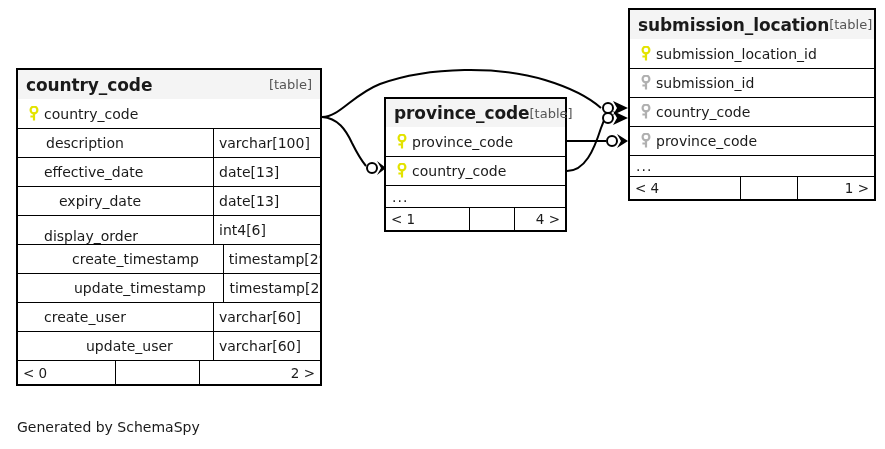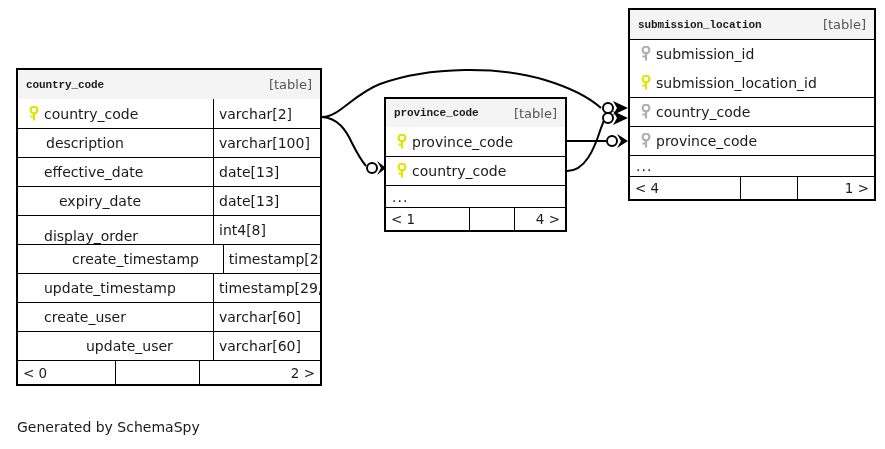--- a/index.html
+++ b/index.html
@@ -53,24 +53,23 @@
   .hdr {
     display: flex;
     align-items: center;
     justify-content: space-between;
     background: #f4f4f4;
     box-sizing: border-box;
     padding: 0 8px;
   }
   .hdr-name {
     font-weight: bold;
-    font-size: 11px;
+    font-size: 17px;
     letter-spacing: -0.1px;
     white-space: nowrap;
-    font-family: Liberation Mono, monospace;
   }
   .hdr-tag {
     font-size: 13px;
     color: #555555;
     white-space: nowrap;
   }
 
   .cell-name {
     display: flex;
     align-items: center;
@@ -186,21 +185,20 @@
       <div class="cell-name" style="width:195px;">
         <span class="keyslot">
           <svg width="10" height="16" viewBox="0 0 10 16">
               <circle cx="5" cy="4" r="3.4" fill="none" stroke="#e3e300" stroke-width="2.2"></circle>
               <rect x="3.9" y="6.5" width="2.2" height="8" fill="#e3e300"></rect>
               <rect x="1.4" y="9.5" width="2.6" height="2" fill="#e3e300"></rect>
             </svg>
         </span>
         <span>country_code</span>
       </div>
-      <div class="cell-type" style="width:107px;">varchar[2]</div>
     </div>
 
     <div class="tbl-row" style="height:29px;">
       <div class="cell-name" style="width:195px;padding-left:8px;">
         <span class="keyslot"></span>
         <span>description</span>
       </div>
       <div class="cell-type" style="width:107px;">varchar[100]</div>
     </div>
 
@@ -218,32 +216,32 @@
         <span>expiry_date</span>
       </div>
       <div class="cell-type" style="width:107px;">date[13]</div>
     </div>
 
     <div class="tbl-row" style="height:29px;">
       <div class="cell-name" style="width:195px;align-items:flex-end;">
         <span class="keyslot"></span>
         <span>display_order</span>
       </div>
-      <div class="cell-type" style="width:107px;">int4[8]</div>
+      <div class="cell-type" style="width:107px;">int4[6]</div>
     </div>
 
     <div class="tbl-row" style="height:29px;padding-left:28px;">
       <div class="cell-name" style="width:195px;">
         <span class="keyslot"></span>
         <span>create_timestamp</span>
       </div>
       <div class="cell-type" style="width:107px;">timestamp[29,6]</div>
     </div>
 
-    <div class="tbl-row" style="height:29px;">
+    <div class="tbl-row" style="height:29px;padding-left:30px;">
       <div class="cell-name" style="width:195px;">
         <span class="keyslot"></span>
         <span>update_timestamp</span>
       </div>
       <div class="cell-type" style="width:107px;">timestamp[29,6]</div>
     </div>
 
     <div class="tbl-row" style="height:29px;text-align:center;">
       <div class="cell-name" style="width:195px;">
         <span class="keyslot"></span>
@@ -307,43 +305,43 @@
       <div class="foot-cell foot-right" style="width:51px;">4 &gt;</div>
     </div>
   </div>
 
   <div class="table-box" id="tbl-submission">
     <div class="hdr" style="height:29px;">
       <span class="hdr-name">submission_location</span>
       <span class="hdr-tag">[table]</span>
     </div>
 
+    <div class="tbl-row first" style="height:29px;">
+      <div class="cell-name" style="width:244px;">
+        <span class="keyslot">
+          <svg width="10" height="16" viewBox="0 0 10 16">
+              <circle cx="5" cy="4" r="3.4" fill="none" stroke="#e3e300" stroke-width="2.2"></circle>
+              <rect x="3.9" y="6.5" width="2.2" height="8" fill="#e3e300"></rect>
+              <rect x="1.4" y="9.5" width="2.6" height="2" fill="#e3e300"></rect>
+            </svg>
+        </span>
+        <span>submission_location_id</span>
+      </div>
+    </div>
+
     <div class="tbl-row" style="height:29px;">
       <div class="cell-name" style="width:244px;">
         <span class="keyslot">
           <svg width="10" height="16" viewBox="0 0 10 16">
               <circle cx="5" cy="4" r="3.4" fill="none" stroke="#b0b0b0" stroke-width="2.2"></circle>
               <rect x="3.9" y="6.5" width="2.2" height="8" fill="#b0b0b0"></rect>
               <rect x="1.4" y="9.5" width="2.6" height="2" fill="#b0b0b0"></rect>
             </svg>
         </span>
         <span>submission_id</span>
-      </div>
-    </div>
-
-    <div class="tbl-row first" style="height:29px;">
-      <div class="cell-name" style="width:244px;">
-        <span class="keyslot">
-          <svg width="10" height="16" viewBox="0 0 10 16">
-              <circle cx="5" cy="4" r="3.4" fill="none" stroke="#e3e300" stroke-width="2.2"></circle>
-              <rect x="3.9" y="6.5" width="2.2" height="8" fill="#e3e300"></rect>
-              <rect x="1.4" y="9.5" width="2.6" height="2" fill="#e3e300"></rect>
-            </svg>
-        </span>
-        <span>submission_location_id</span>
       </div>
     </div>
 
     <div class="tbl-row" style="height:29px;">
       <div class="cell-name" style="width:244px;">
         <span class="keyslot">
           <svg width="10" height="16" viewBox="0 0 10 16">
               <circle cx="5" cy="4" r="3.4" fill="none" stroke="#b0b0b0" stroke-width="2.2"></circle>
               <rect x="3.9" y="6.5" width="2.2" height="8" fill="#b0b0b0"></rect>
               <rect x="1.4" y="9.5" width="2.6" height="2" fill="#b0b0b0"></rect>

